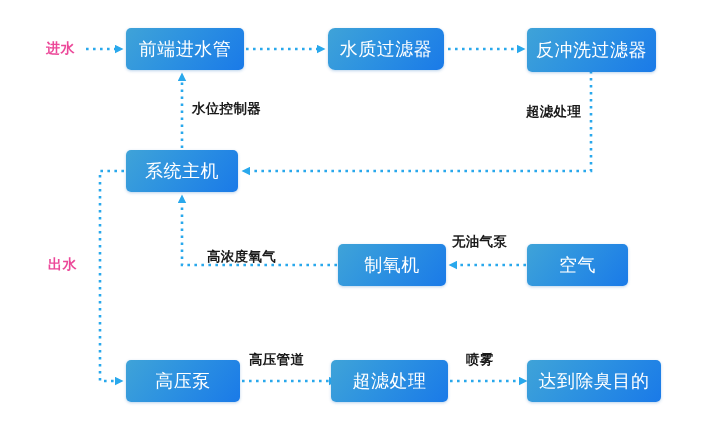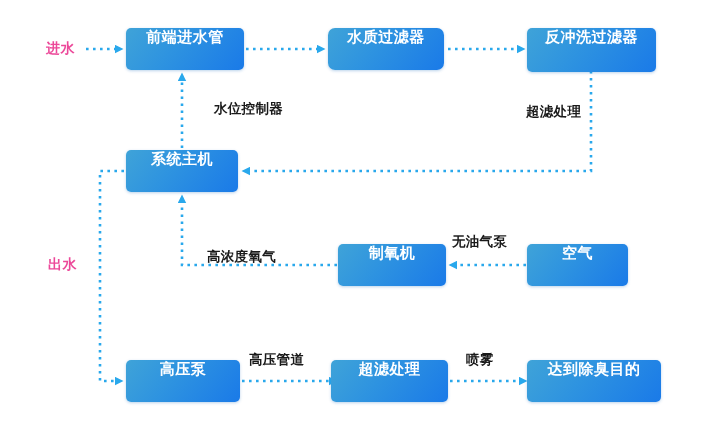--- a/index.html
+++ b/index.html
@@ -21,28 +21,28 @@
     position: absolute;
     left: 0;
     top: 0;
     width: 710px;
     height: 430px;
     pointer-events: none;
   }
   .node {
     position: absolute;
     display: flex;
-    align-items: flex-start;
+    align-items: center;
     justify-content: center;
     border-radius: 5px;
     background: linear-gradient(128deg, #3fa3d8 0%, #2e93e0 42%, #1a7ae8 100%);
     box-shadow: 0 1px 3px rgba(30,110,190,0.30);
     color: #ffffff;
-    font-weight: bold;
-    font-size: 15px;
+    font-weight: normal;
+    font-size: 18px;
     letter-spacing: 0.5px;
     white-space: nowrap;
     box-sizing: border-box;
   }
   .edge-label {
     position: absolute;
     color: #1a1a1a;
     font-size: 13.5px;
     font-weight: bold;
     white-space: nowrap;
@@ -132,21 +132,21 @@
   </div>
 
   <div class="node" style="left:527px; top:360px; width:134px; height:42px;">
     <span>达到除臭目的</span>
   </div>
 
   <div class="io-label" style="left:46px; top:40px;">进水</div>
 
   <div class="io-label" style="left:48px; top:256px;">出水</div>
 
-  <div class="edge-label" style="left:214px; top:100px;">水位控制器</div>
+  <div class="edge-label" style="left:192px; top:100px;">水位控制器</div>
 
   <div class="edge-label" style="left:494px; top:103px;margin-left:32px;">超滤处理</div>
 
   <div class="edge-label" style="left:207px; top:248px;">高浓度氧气</div>
 
   <div class="edge-label" style="left:452px; top:233px;">无油气泵</div>
 
   <div class="edge-label" style="left:249px; top:351px;">高压管道</div>
 
   <div class="edge-label" style="left:466px; top:351px;">喷雾</div>

